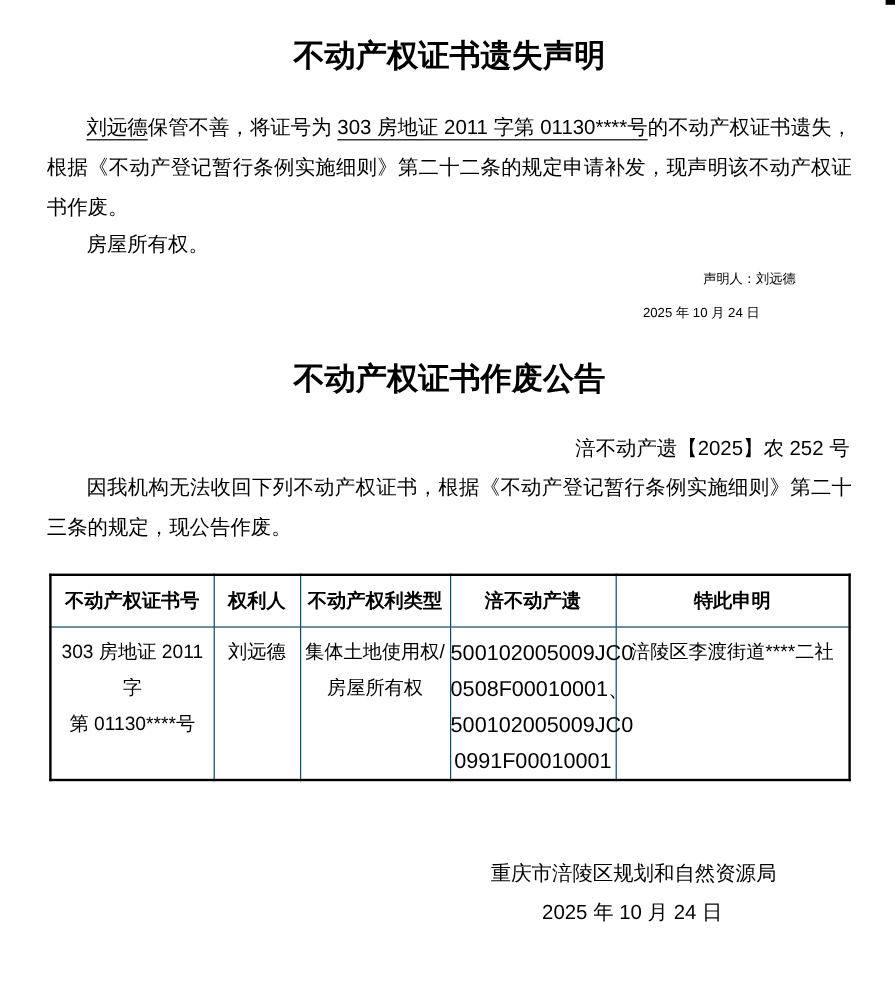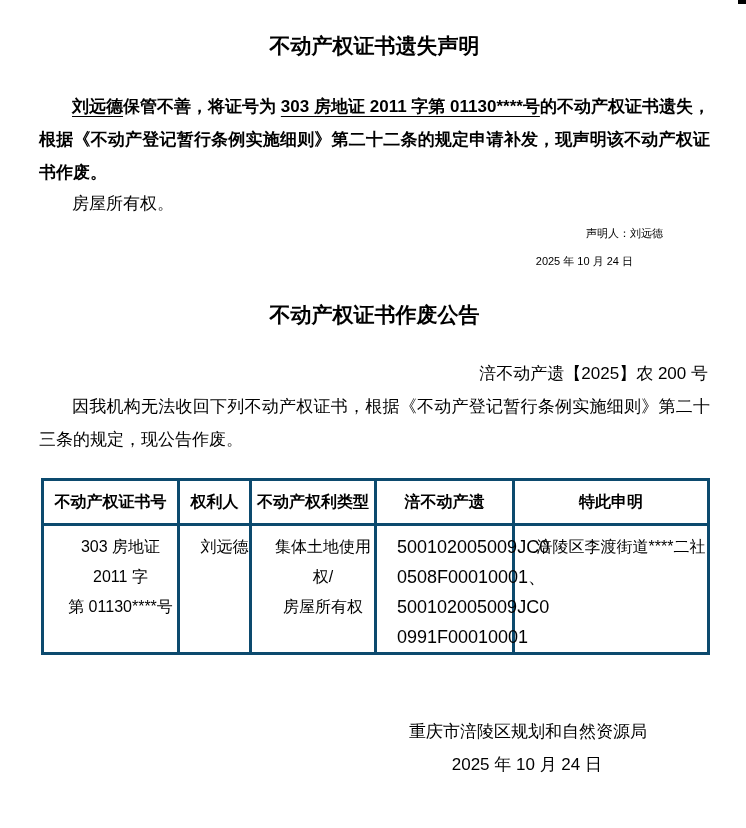--- a/index.html
+++ b/index.html
@@ -7,36 +7,36 @@
     position:relative;
     width:746px; height:828px;
     box-sizing:border-box;
     background:#ffffff;
     color:#000000;
     font-family:"Liberation Sans", sans-serif;
     padding:0 36px 0 39px;
     overflow:hidden;
   }
   .doc-title {
-    font-size:21px;
+    font-size:26px;
     font-weight:bold;
     text-align:center;
     line-height:24px;
     margin:0;
   }
   #statement-title { margin-top:34px; }
   #notice-title { margin-top:28px; }
   .para {
     font-size:17px;
     line-height:33px;
     text-align:justify;
     margin:0;
   }
   .indent { text-indent:33px; }
-  #statement-paragraph { margin-top:32px;font-weight:bold; }
+  #statement-paragraph { margin-top:32px; }
   .closing-line {
     font-size:17px;
     line-height:30px;
     margin:0;
     padding-left:33px;
   }
   .right-line {
     font-size:11px;
     line-height:28px;
     text-align:right;
@@ -53,38 +53,37 @@
   }
   #notice-paragraph { }
   .cert-table {
     margin:22px 0 0 2px;
     border-collapse:collapse;
     table-layout:fixed;
     width:667px;
     border:2px solid #000;
   }
   .cert-table th, .cert-table td {
-    border:3px solid #0c4a6e;
+    border:1px solid #0c4a6e;
     text-align:center;
     padding:0;
   }
   .cert-table th {
     font-size:16px;
     font-weight:bold;
     height:42px;
     vertical-align:middle;
   }
   .cert-table td {
     font-size:16px;
     line-height:30px;
     height:118px;
     vertical-align:top;
     padding-top:6px;
     white-space:pre-line;
-    padding-left:20px;
   }
   .cert-table td.unit-cell { font-size:18px; }
   .footer-line {
     font-size:17px;
     line-height:33px;
     text-align:right;
     margin:0;
   }
   #notice-issuer { margin-top:60px; padding-right:63px; }
   #notice-date   { padding-right:108px; }
@@ -111,21 +110,21 @@
   <p class="para indent" id="statement-paragraph"><span class="ul">刘远德</span><span>保管不善，将证号为 </span><span class="ul">303 房地证 2011 字第 01130****号</span><span>的不动产权证书遗失，根据《不动产登记暂行条例实施细则》第二十二条的规定申请补发，现声明该不动产权证书作废。</span></p>
 
   <p class="closing-line">房屋所有权。</p>
 
   <p class="right-line" id="statement-signer">声明人：刘远德</p>
 
   <p class="right-line" id="statement-date">2025 年 10 月 24 日</p>
 
   <h1 class="doc-title" id="notice-title">不动产权证书作废公告</h1>
 
-  <p class="doc-number-line">涪不动产遗【2025】农 200 号</p>
+  <p class="doc-number-line">涪不动产遗【2025】农 252 号</p>
 
   <p class="para indent" id="notice-paragraph">因我机构无法收回下列不动产权证书，根据《不动产登记暂行条例实施细则》第二十三条的规定，现公告作废。</p>
 
   <table class="cert-table">
     <colgroup>
       <col style="width:136px">
       <col style="width:72px">
       <col style="width:125px">
       <col style="width:138px">
       <col style="width:195px">

